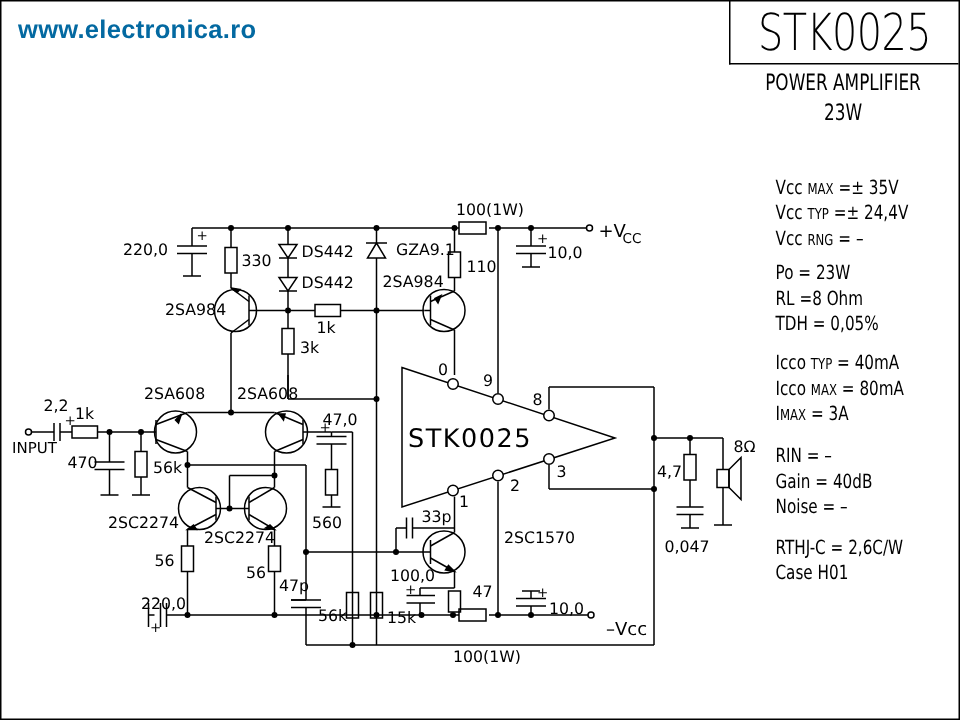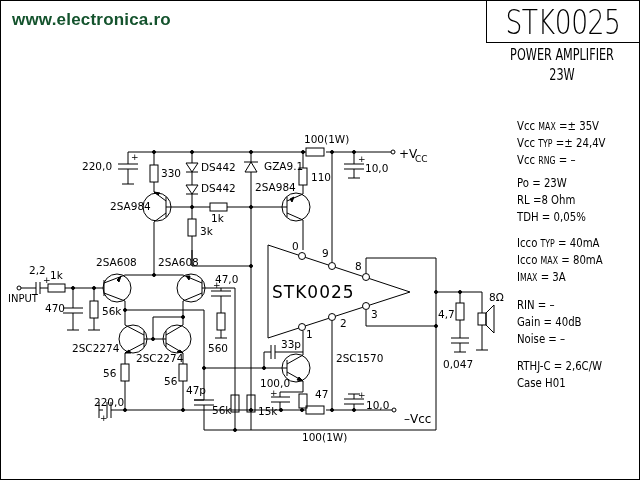--- a/index.html
+++ b/index.html
@@ -1,18 +1,18 @@
 <!DOCTYPE html>
 <html><head>
 <meta charset="utf-8">
 <style>
   html, body { margin:0; padding:0; background:#fff; }
   body { width:640px; height:480px; position:relative; overflow:hidden; font-family:"Liberation Sans", sans-serif; }
   .frame { position:absolute; left:0; top:0; width:638px; height:478px; border:1px solid #000; }
-  .site { position:absolute; left:12px; top:10px; font-weight:bold; font-size:17px; color:#14532d; letter-spacing:0.2px; }
+  .site { position:absolute; left:12px; top:10px; font-weight:bold; font-size:17px; color:#0369a1; letter-spacing:0.2px; }
   .titlebox { position:absolute; left:486px; top:0; width:152px; height:42px; border-left:1px solid #000; border-bottom:1px solid #000; }
   .titlebox span { position:absolute; left:0; right:0; top:2px; text-align:center; font-family:"DejaVu Sans", sans-serif; font-weight:200; font-size:34px; letter-spacing:-0.5px; transform:scaleX(0.78); }
   .subtitle { position:absolute; left:486px; width:152px; text-align:center; font-family:"DejaVu Sans", sans-serif; font-size:15px; transform:scaleX(0.75); }
   .spec { position:absolute; left:517px; font-family:"DejaVu Sans", sans-serif; font-size:13px; white-space:nowrap; transform-origin:left center; transform:scaleX(0.78); }
   .spec .sm { font-size:10px; }
   svg { position:absolute; left:0; top:0; }
   svg text { font-family:"DejaVu Sans", sans-serif; font-size:10.5px; fill:#000; }
 </style>
 </head>
 <body>

